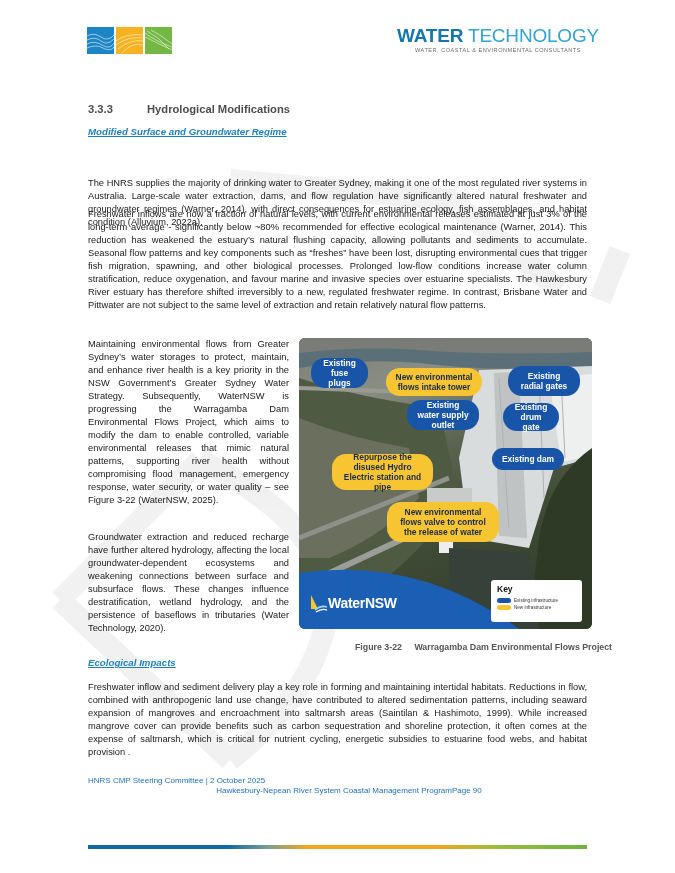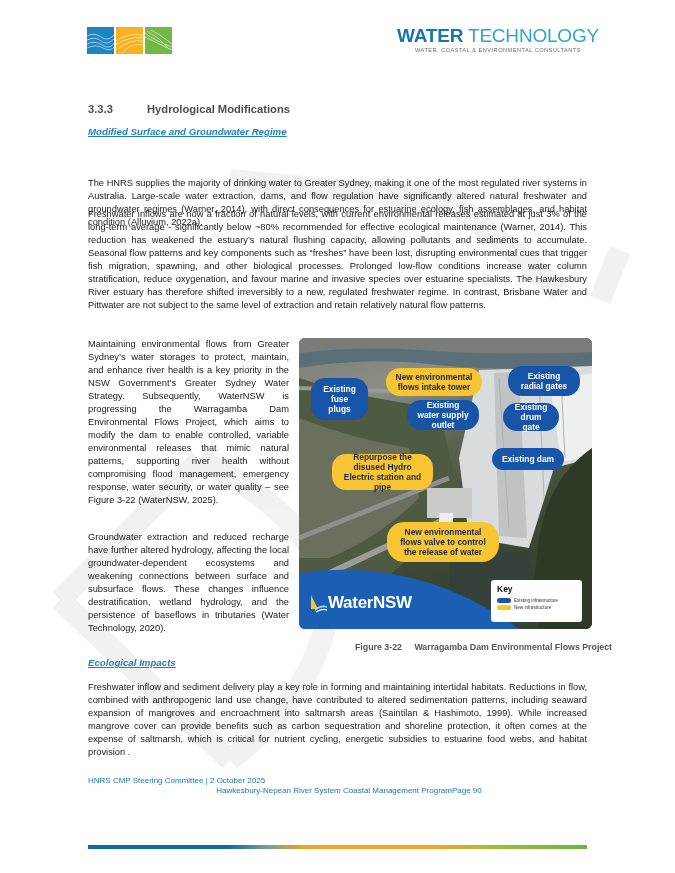--- a/index.html
+++ b/index.html
@@ -40,21 +40,21 @@
       background: linear-gradient(160deg, #7b7f74 0%, #8a8d84 20%, #5b6450 40%, #3e4a35 65%, #2e3a2a 100%); }
     .figure svg.scene { position: absolute; left: 0; top: 0; }
     .callout { position: absolute; font-weight: 700; font-size: 8.4px; line-height: 10px; text-align: center; border-radius: 14px; padding: 4px 8px; display: flex; align-items: center; justify-content: center; }
     .callout.blue { background: #1855a8; color: #ffffff; }
     .callout.yellow { background: #f7c531; color: #1b2a4a; }
     .key { position: absolute; left: 192px; top: 242px; width: 91px; height: 42px; background: #ffffff; border-radius: 3px; padding: 4px 6px; }
     .key .title { font-size: 8.5px; font-weight: 700; color: #111; margin-bottom: 3px; }
     .key .row { display: flex; align-items: center; gap: 3px; font-size: 4.6px; color: #333; height: 7px; }
     .key .sw { width: 14px; height: 5px; border-radius: 3px; }
     .wnsw { position: absolute; left: 10px; top: 255px; display: flex; align-items: center; gap: 1px; }
-    .wnsw .txt { font-size: 17px; font-weight: 700; color: #ffffff; letter-spacing: -0.3px; }
+    .wnsw .txt { font-size: 14px; font-weight: 700; color: #ffffff; letter-spacing: -0.3px; }
 
     .caption { position: absolute; left: 318px; top: 642px; font-size: 8.8px; font-weight: 700; color: #555; z-index: 1; padding-left: 37px; }
     .caption .lbl { margin-right: 10px; }
 
     
     .footer { position: absolute; left: 88px; top: 776px; width: 499px; font-size: 8px; line-height: 10px; color: #1f70b8; }
     .footer .row2 { display: flex; justify-content: center; margin-left: 23px; }
     .footer .pg { color: #1f70b8; }
     .fbar { position: absolute; left: 88px; top: 845px; width: 499px; height: 4px;
       background: linear-gradient(90deg, #0f6aa6 0%, #0f6aa6 28%, #7a9f90 36%, #f4a51c 44%, #f4a51c 70%, #9bbd3b 82%, #6db33f 100%); }
@@ -153,28 +153,28 @@
     <path d="M293 110 Q250 140 240 200 L230 291 H293 Z" fill="#2f3a26"></path>
 
     <rect x="128" y="150" width="45" height="30" fill="#c9cbc8"></rect>
     <rect x="140" y="175" width="14" height="40" fill="#eeeeee"></rect>
 
     <path d="M150 210 L230 215 L240 291 H150 Z" fill="#36413a"></path>
 
     <path d="M0 235 Q120 218 220 291 H0 Z" fill="#1b5fb5"></path>
   </svg>
 
-  <div class="callout blue" style="left:12px;top:20px;width:57px;height:42px;margin-top:20px;">Existing fuse plugs</div>
+  <div class="callout blue" style="left:12px;top:20px;width:57px;height:30px;">Existing fuse plugs</div>
   <div class="callout yellow" style="left:87px;top:30px;width:96px;height:28px;">New environmental flows intake tower</div>
   <div class="callout blue" style="left:209px;top:28px;width:72px;height:30px;">Existing radial gates</div>
   <div class="callout blue" style="left:108px;top:62px;width:72px;height:30px;">Existing water supply outlet</div>
   <div class="callout blue" style="left:204px;top:65px;width:56px;height:28px;">Existing drum gate</div>
   <div class="callout yellow" style="left:33px;top:116px;width:101px;height:36px;">Repurpose the disused Hydro Electric station and pipe</div>
   <div class="callout blue" style="left:193px;top:110px;width:72px;height:22px;">Existing dam</div>
-  <div class="callout yellow" style="left:88px;top:184px;width:112px;height:40px;border-radius:17px;">New environmental flows valve to control the release of water</div>
+  <div class="callout yellow" style="left:88px;top:164px;width:112px;height:40px;">New environmental flows valve to control the release of water</div>
 
   <div class="wnsw">
     <svg width="18" height="20" viewBox="0 0 18 20">
       <path d="M2 2 L9 16 L2 16 Z" fill="#f7c531"></path>
       <path d="M6 17 Q12 12 18 14" stroke="#9fd6f2" stroke-width="1.6" fill="none"></path>
       <path d="M7 19 Q13 15 18 17" stroke="#ffffff" stroke-width="1.4" fill="none"></path>
     </svg>
     <span class="txt">WaterNSW</span>
   </div>
 

